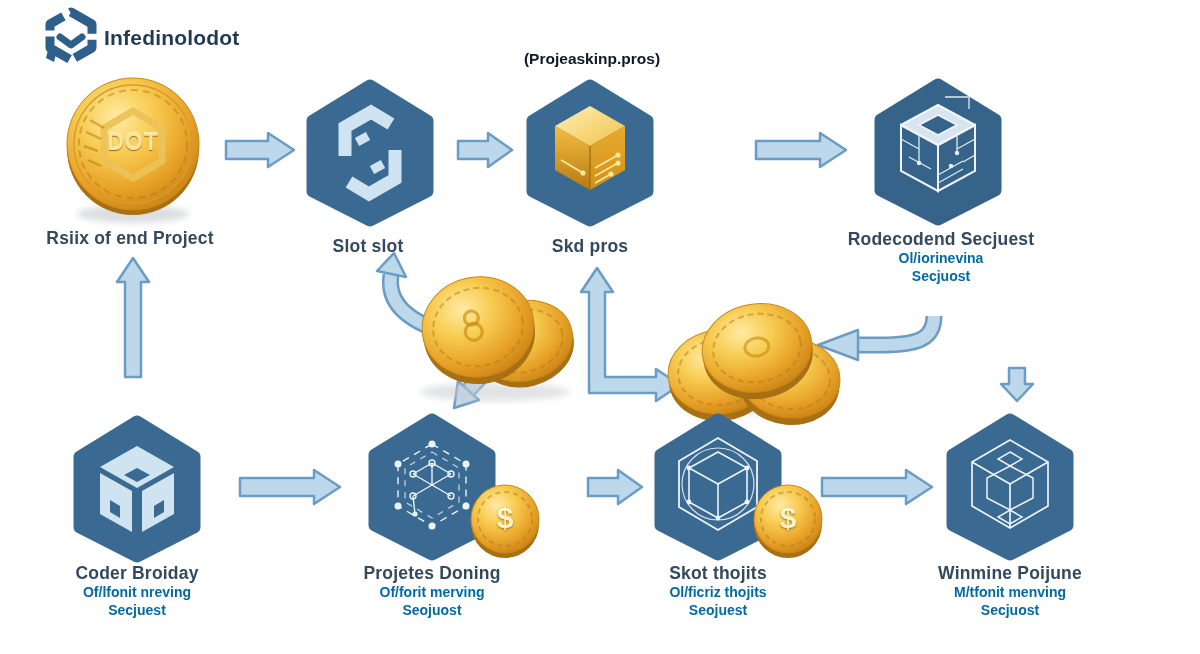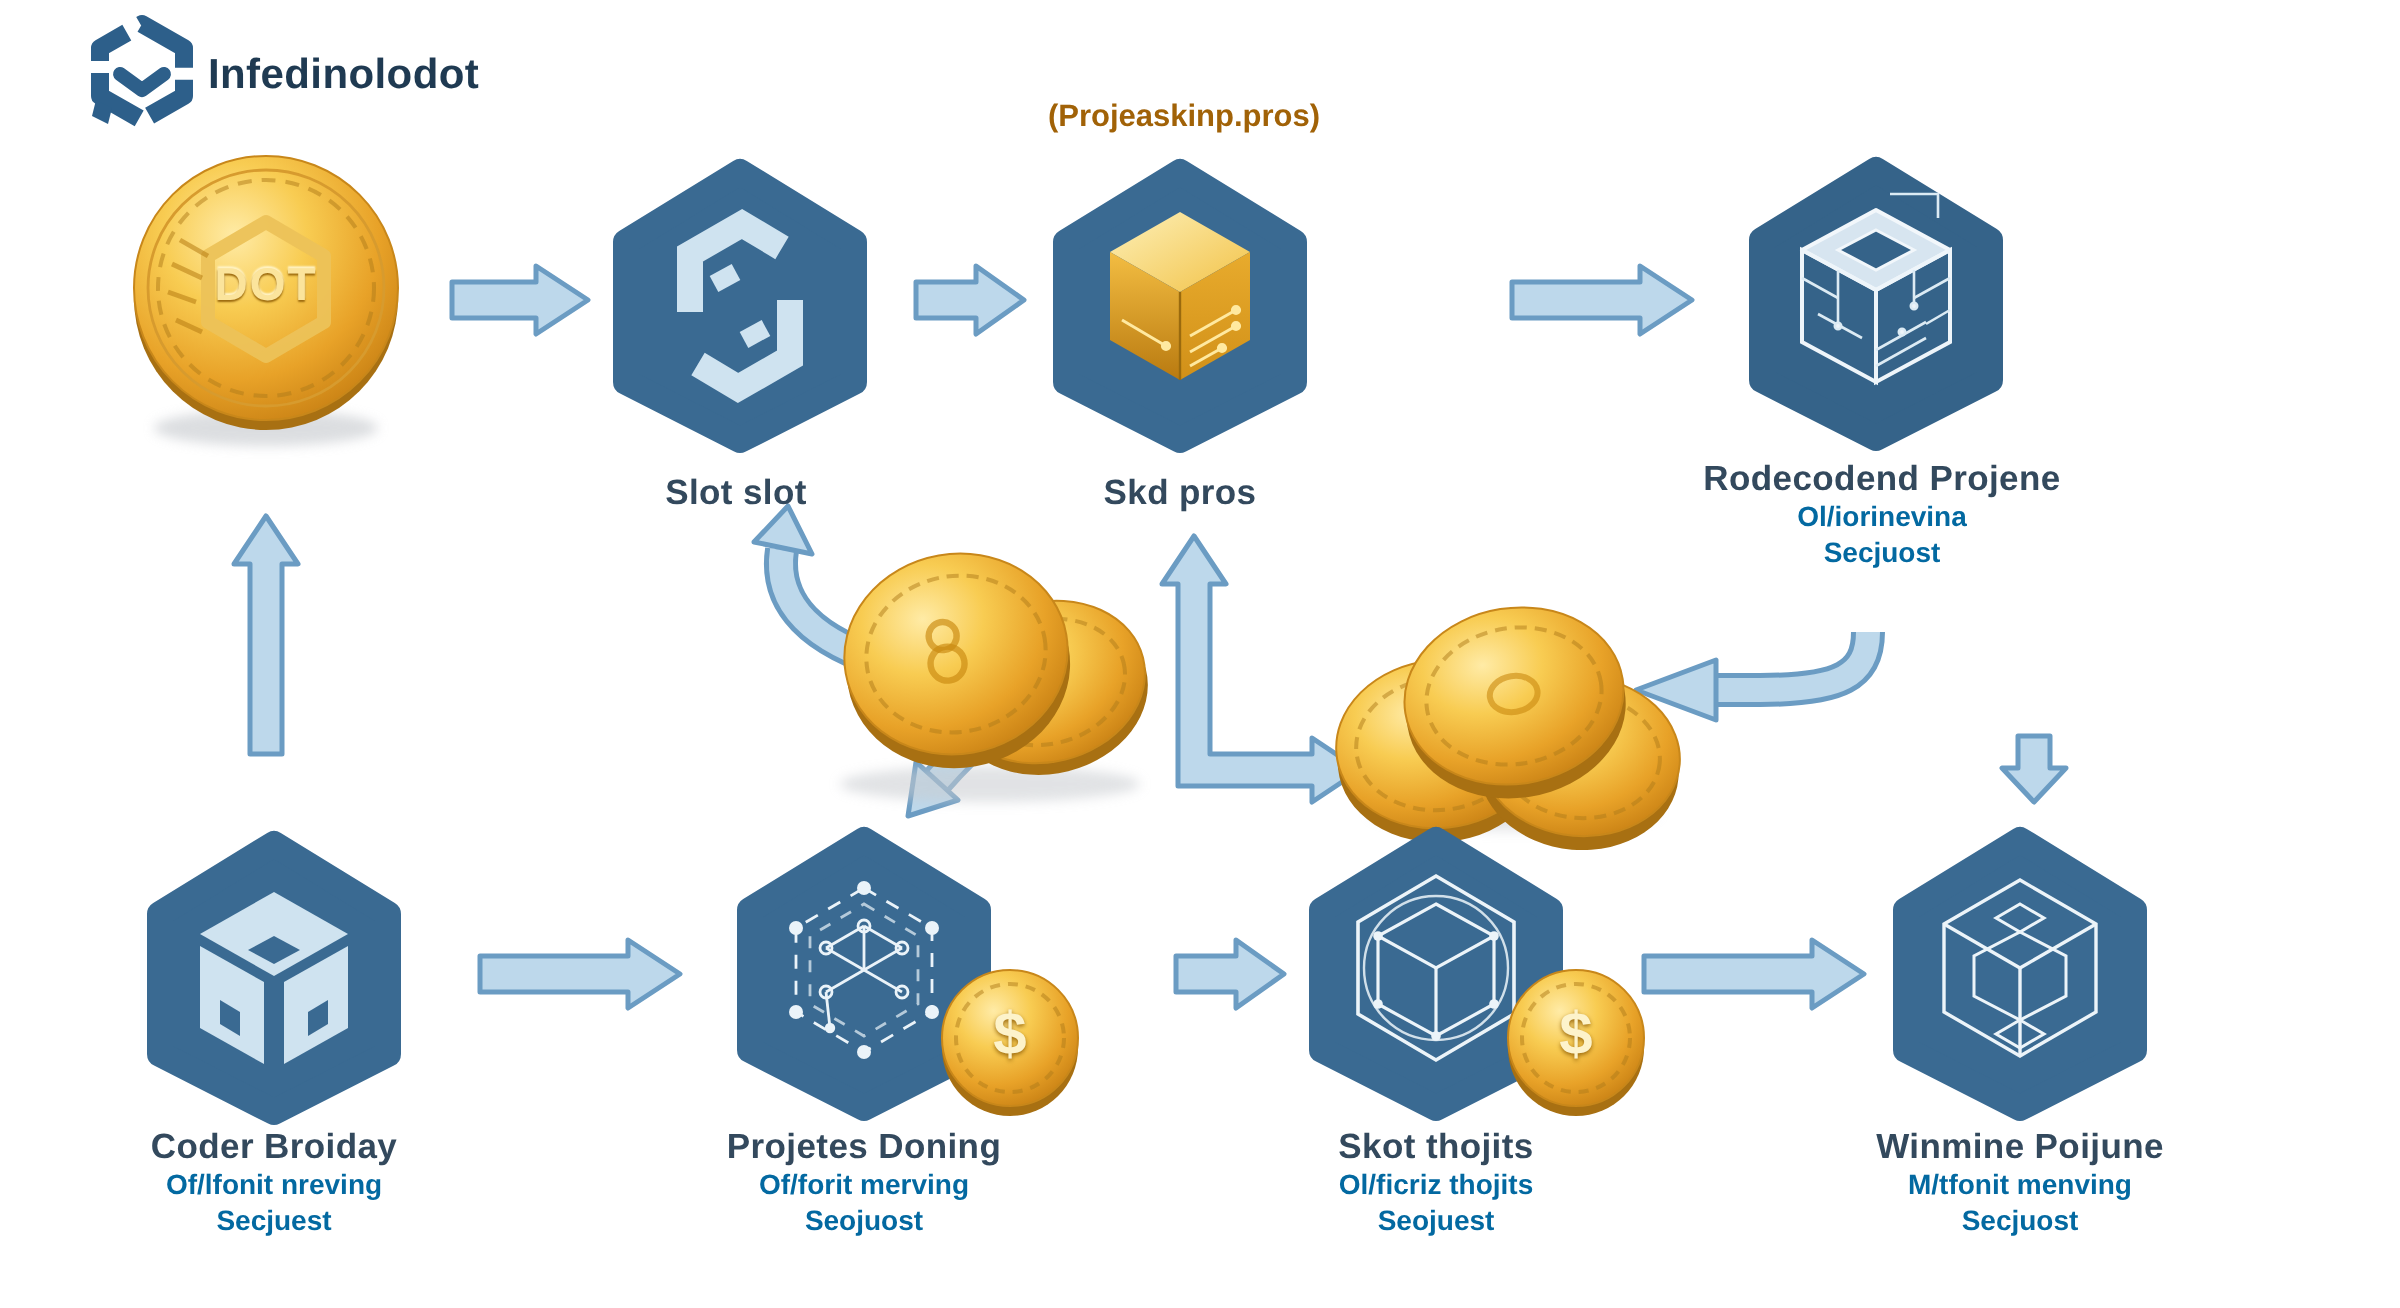--- a/index.html
+++ b/index.html
@@ -4,21 +4,21 @@
 <style>
   html,body{margin:0;padding:0;background:#ffffff;}
   .canvas{
     position:relative;width:1200px;height:654px;background:#ffffff;overflow:hidden;
     font-family:"Liberation Sans", sans-serif;
   }
   .abs{position:absolute;}
   .ctr{transform:translateX(-50%);text-align:center;white-space:nowrap;}
   .brand-text{font-size:21px;font-weight:800;color:#1f3a52;letter-spacing:.2px;}
   .title{font-size:29px;font-weight:800;color:#2c4254;letter-spacing:.3px;}
-  .subtitle{font-size:15.5px;font-weight:600;color:#a16207;}
+  .subtitle{font-size:15.5px;font-weight:600;color:#0f172a;}
   .node-label{font-size:17.5px;font-weight:800;color:#33495d;letter-spacing:.2px;}
   .node-sub{font-size:14px;font-weight:600;color:#0369a1;}
   .coin-text{font-size:23px;font-weight:800;color:#fbe49c;
     text-shadow:0 1px 1px #9c6a0e, 0 -1px 1px #fff4c8;letter-spacing:1px;}
   .dollar{font-size:30px;font-weight:800;color:#fdf3cb;
     text-shadow:0 1px 2px #9c6a0e;}
   svg{display:block;}
 </style>
 </head>
 <body>
@@ -282,26 +282,27 @@
       </g>
     </g>
   </svg>
 
   <div class="abs brand-text" style="left:104px;top:26px">Infedinolodot</div>
 
   <div class="abs ctr subtitle" style="left:592px;top:50px">(Projeaskinp.pros)</div>
 
   <div class="abs ctr coin-text" style="left:133px;top:129px">DOT</div>
 
+  <div class="abs ctr node-label" style="left:130px;top:228px">Rsiix of end Project</div>
 
   <div class="abs ctr node-label" style="left:368px;top:236px">Slot slot</div>
 
   <div class="abs ctr node-label" style="left:590px;top:236px">Skd pros</div>
 
-  <div class="abs ctr node-label" style="left:941px;top:229px">Rodecodend Projene</div>
+  <div class="abs ctr node-label" style="left:941px;top:229px">Rodecodend Secjuest</div>
   <div class="abs ctr node-sub" style="left:941px;top:250px">Ol/iorinevina</div>
   <div class="abs ctr node-sub" style="left:941px;top:268px">Secjuost</div>
 
   <div class="abs ctr node-label" style="left:137px;top:563px">Coder Broiday</div>
   <div class="abs ctr node-sub" style="left:137px;top:584px">Of/lfonit nreving</div>
   <div class="abs ctr node-sub" style="left:137px;top:602px">Secjuest</div>
 
   <div class="abs ctr node-label" style="left:432px;top:563px">Projetes Doning</div>
   <div class="abs ctr node-sub" style="left:432px;top:584px">Of/forit merving</div>
   <div class="abs ctr node-sub" style="left:432px;top:602px">Seojuost</div>

